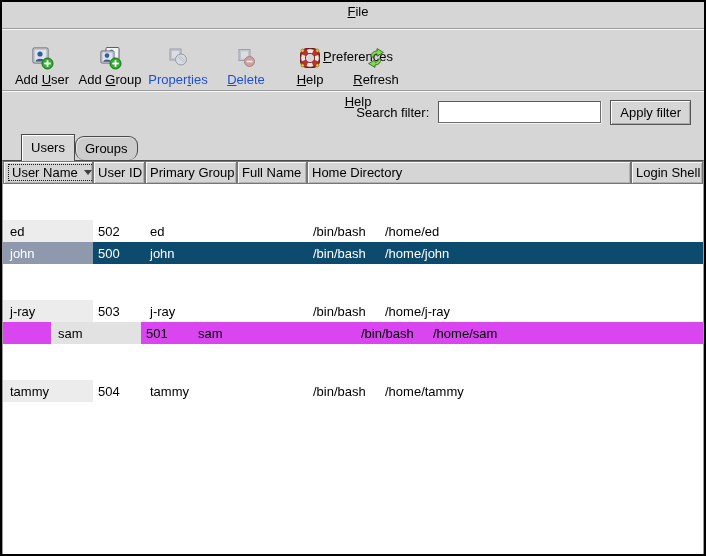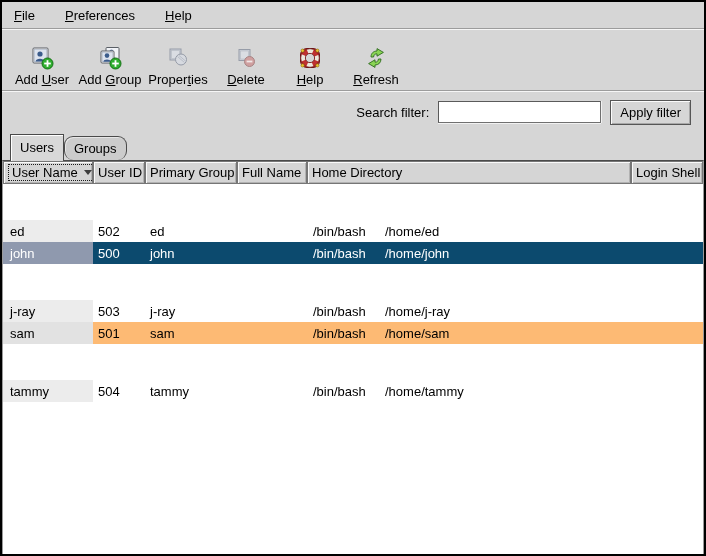--- a/index.html
+++ b/index.html
@@ -2,45 +2,45 @@
 <html><head>
 <meta charset="utf-8">
 <style>
   html,body{margin:0;padding:0;background:#ffffff;}
   .window{
     position:relative;width:706px;height:556px;box-sizing:border-box;
     border:2px solid #000;background:#d6d6d6;overflow:hidden;
     font-family:"Liberation Sans", sans-serif;font-size:13px;color:#000;
   }
   
-  .menubar{height:26px;display:flex;align-items:center;padding-left:10px;gap:26px;}
+  .menubar{height:26px;display:flex;align-items:center;padding-left:10px;gap:26px;flex-direction:column;}
   .menu-item{padding:2px 2px;cursor:default;white-space:nowrap;}
   .mn{text-decoration:underline;}
   
   .hsep{height:0;border-top:1px solid #9c9c9c;border-bottom:1px solid #f6f6f6;}
   
   .toolbar{height:60px;display:flex;align-items:flex-end;padding-left:6px;}
   .tbtn{width:68px;height:44px;display:flex;flex-direction:column;align-items:center;
         justify-content:flex-start;gap:3px;background:transparent;border:0;padding:0;
         font-family:inherit;font-size:13px;color:#000;}
   .tbtn .icon{width:24px;height:24px;flex:0 0 24px;}
   .tbtn .lbl{line-height:14px;white-space:nowrap;}
-  .tbtn.disabled .lbl{color:#000000;}
+  .tbtn.disabled .lbl{color:#1d4ed8;}
   
   .filter-row{height:40px;display:flex;align-items:center;justify-content:flex-end;
               gap:9px;padding-right:13px;}
   .filter-input{width:163px;height:22px;box-sizing:border-box;background:#fff;
                 border:1px solid #707070;border-top-color:#5a5a5a;border-left-color:#5a5a5a;
                 box-shadow:0 1px 0 #f2f2f2, 1px 0 0 #f2f2f2;
                 font-family:inherit;font-size:13px;padding:0 4px;}
   .apply-btn{height:25px;background:#d6d6d6;border:1px solid #565656;
              box-shadow:inset 1px 1px 0 #fbfbfb, inset -1px -1px 0 #a8a8a8;
              font-family:inherit;font-size:13px;padding:0 9px;color:#000;}
   
-  .tabstrip{height:28px;display:flex;align-items:flex-end;padding-left:8px;position:relative;}
+  .tabstrip{height:28px;display:flex;align-items:flex-end;padding-left:19px;position:relative;}
   .tab{box-sizing:border-box;border:1px solid #4a4a4a;border-bottom:none;
        font-size:13px;white-space:nowrap;cursor:default;}
   .tab.active{background:#d8d8d8;padding:5px 9px 6px;margin-bottom:-1px;position:relative;z-index:3;
               box-shadow:inset 1px 1px 0 #ffffff;}
   .tab.inactive{background:#cccccc;padding:4px 9px 4px;box-shadow:inset 1px 1px 0 #e6e6e6;border-radius:9px;}
   
   .table-area{height:406px;background:#fff;box-sizing:border-box;overflow:hidden;
               border-top:1px solid #4a4a4a;border-left:1px solid #9a9a9a;
               border-right:1px solid #9a9a9a;border-bottom:1px solid #9a9a9a;
               box-shadow:1px 1px 0 #f4f4f4;}
@@ -53,21 +53,21 @@
   .sort-arrow{width:0;height:0;border-left:4px solid transparent;border-right:4px solid transparent;
               border-top:5px solid #3d3d3d;margin-left:6px;}
   .w1{width:90px;} .w2{width:52px;} .w3{width:92px;} .w4{width:70px;} .w5{width:72px;} .w6{flex:1;}
   .trow{display:flex;height:22px;font-size:13px;}
   .trow .c{box-sizing:border-box;height:100%;display:flex;align-items:center;
            padding-left:5px;white-space:nowrap;overflow:hidden;}
   .trow .c.first{padding-left:7px;}
   .trow .c.shell, .trow .c.home{padding-left:6px;}
   .trow.even{background:#ffffff;margin-top:36px;}
   .trow.even .c.first{background:#ececec;}
-  .trow.odd{background:#fdba74;}
+  .trow.odd{background:#d946ef;padding-left:48px;}
   .trow.odd .c.first{background:#e2e2e2;}
   .trow.selected{background:#0c4a6e;color:#ffffff;text-align:right;}
   .trow.selected .c.first{background:#8f99ae;}
 </style>
 </head>
 <body>
 
 <div class="window">
 
   <div class="menubar">

